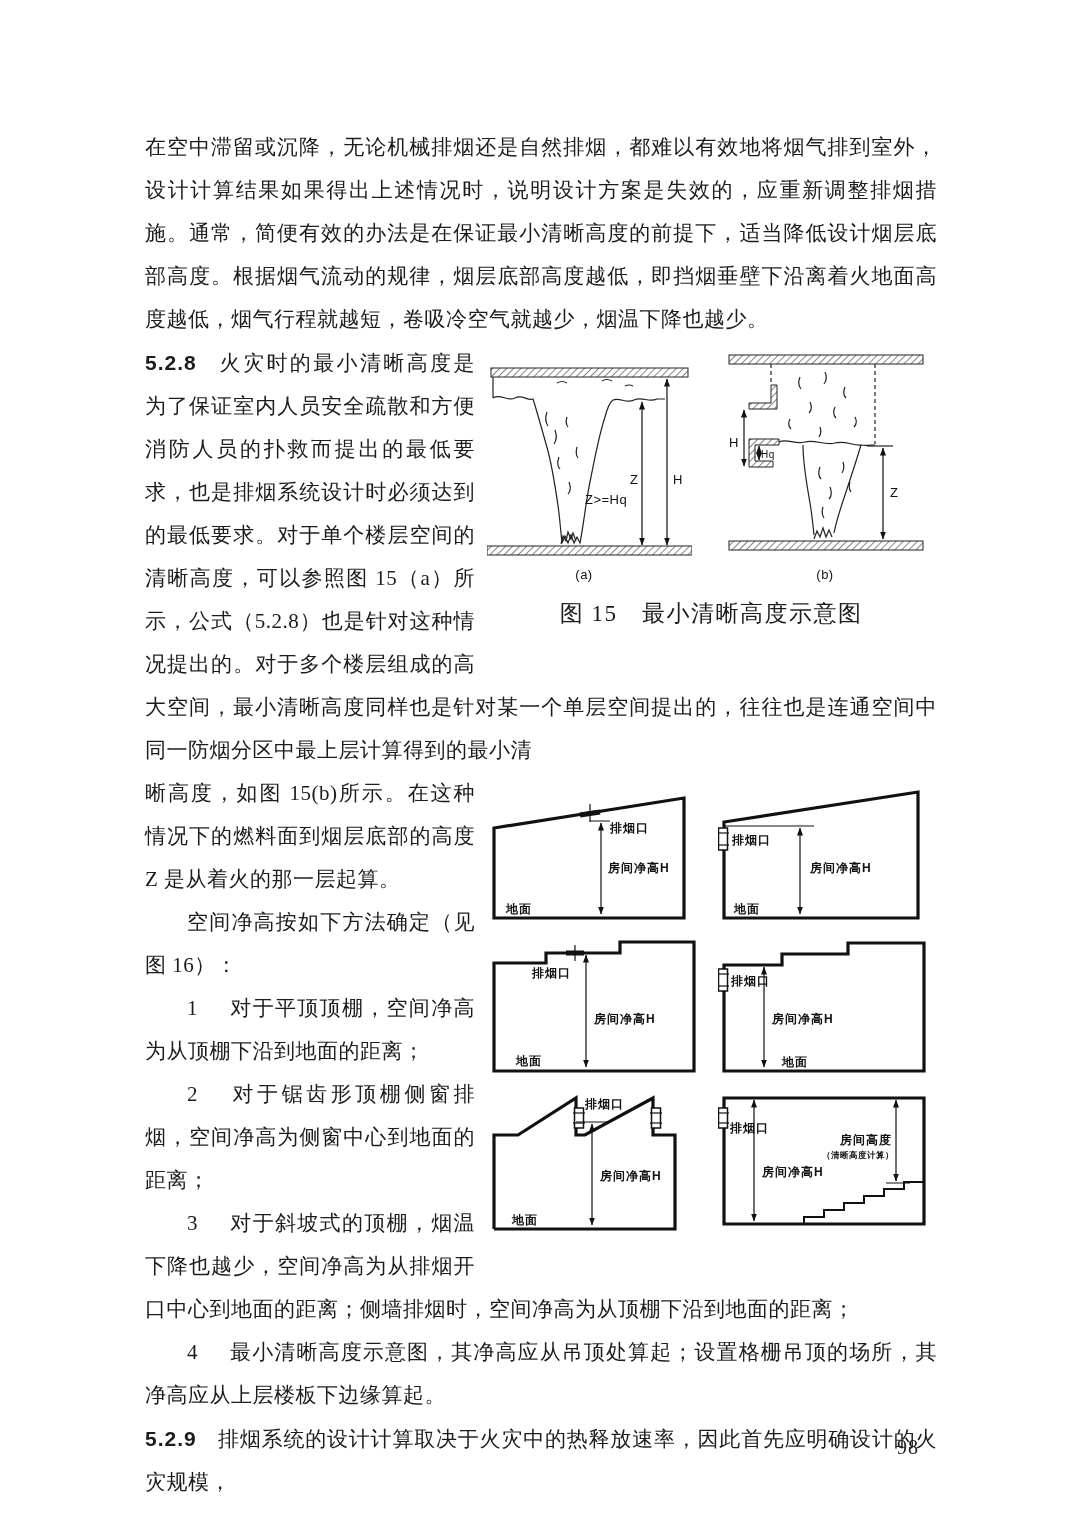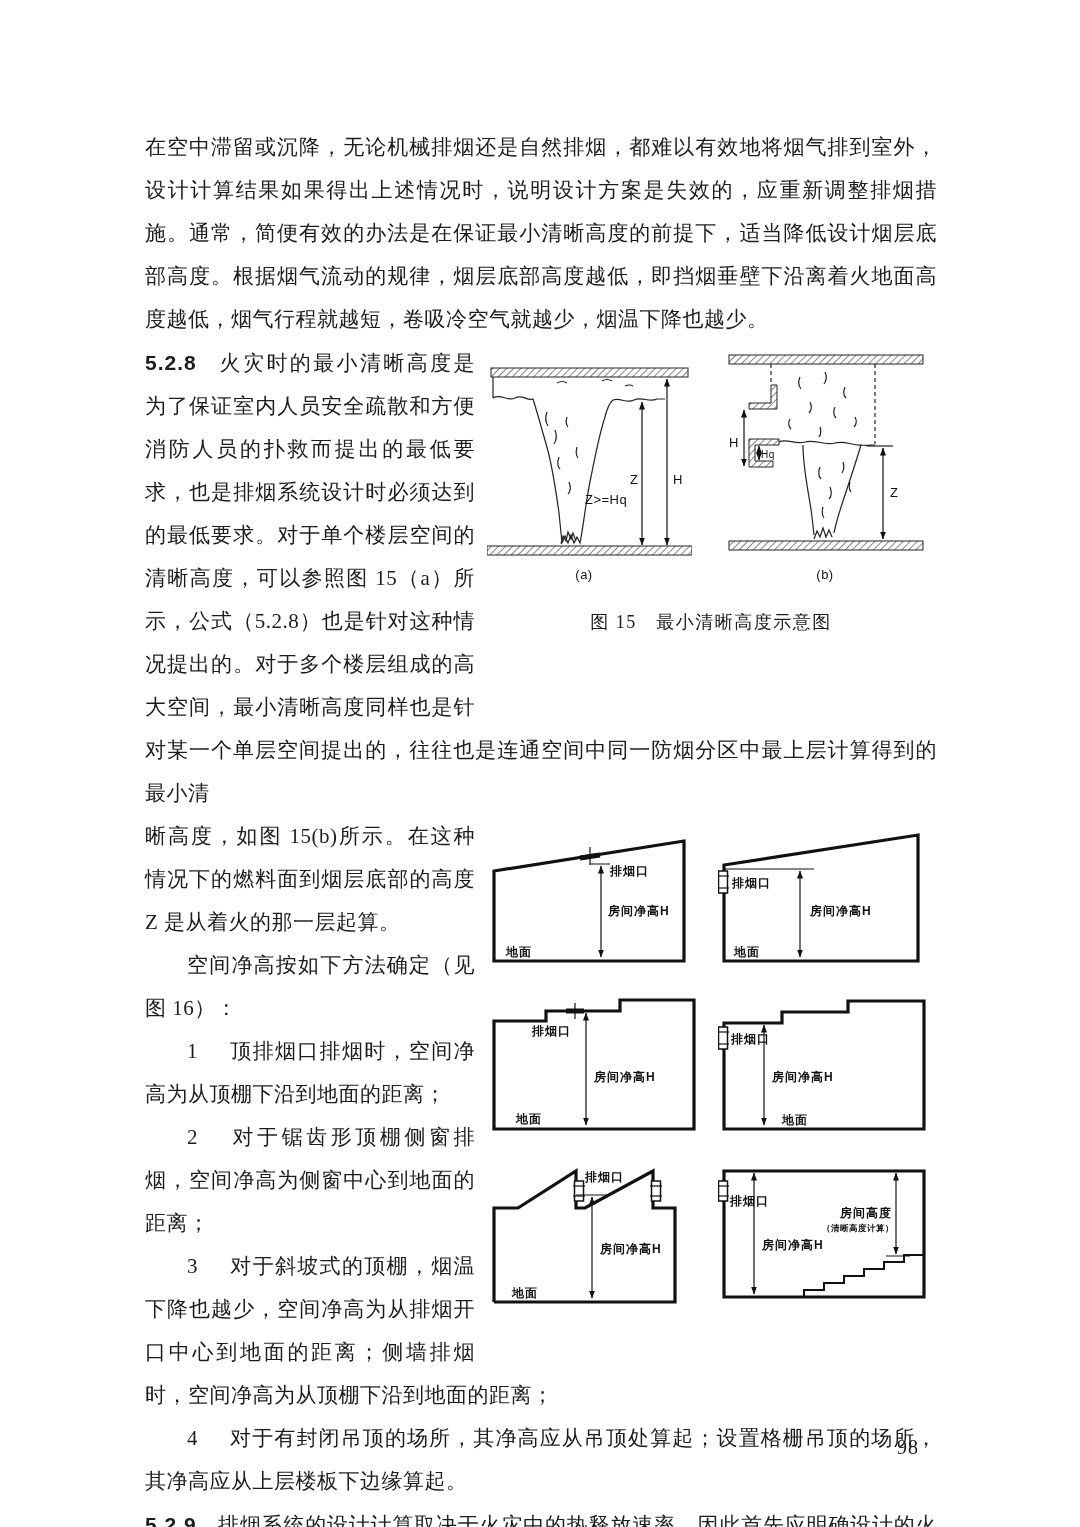--- a/index.html
+++ b/index.html
@@ -19,25 +19,25 @@
     font-family:"Liberation Sans","DejaVu Sans",sans-serif;
     font-weight:bold; margin-right:1.0em; letter-spacing:1px;
   }
   .item-num { margin-right:1.5em; }
   .clear { clear:both; }
 
   .figblock { float:right; background:#fff; }
   .fig15 { width:452px; margin:6px 0 52px 10px; }
   .fig15-row { display:flex; justify-content:space-between; align-items:flex-end; padding:0 2px; }
   .figcap {
-    text-align:center; font-size:18px; letter-spacing:1.5px;
-    line-height:30px; margin-top:20px; text-indent:0;
+    text-align:center; font-size:23px; letter-spacing:1.5px;
+    line-height:30px; margin-top:12px; text-indent:0;
   }
   .fig16 { width:452px; margin:4px 0 34px 10px; }
-  .fig16-grid { display:grid; grid-template-columns:216px 216px; gap:20px 14px; justify-content:center; }
+  .fig16-grid { display:grid; grid-template-columns:216px 216px; gap:5px 14px; justify-content:center; }
 
   svg { display:block; }
   svg text { font-family:"Liberation Sans","DejaVu Sans",sans-serif; fill:#111; }
   .outline { fill:none; stroke:#111; stroke-width:3.2; stroke-linejoin:miter; }
   .thin  { fill:none; stroke:#222; stroke-width:1.2; }
   .arrow { fill:none; stroke:#111; stroke-width:1.2; }
   .hatchshape { fill:url(#hatch); stroke:#222; stroke-width:1; }
   .cnlabel { font-size:12px; font-weight:bold; letter-spacing:1px; }
   .ltr { font-size:13px; }
 
@@ -200,26 +200,26 @@
           <text class="cnlabel" x="174" y="62" text-anchor="end">房间高度</text>
           <text x="176" y="76" font-size="8.5" font-weight="bold" text-anchor="end">（清晰高度计算）</text>
         </svg>
       </div>
     </div>
 
     <p>晰高度，如图 15(b)所示。在这种情况下的燃料面到烟层底部的高度 Z 是从着火的那一层起算。</p>
 
     <p class="indent">空间净高按如下方法确定（见图 16）：</p>
 
-    <p class="indent"><span class="item-num">1</span><span>顶排烟口排烟时，空间净高为从顶棚下沿到地面的距离；</span></p>
+    <p class="indent"><span class="item-num">1</span><span>对于平顶顶棚，空间净高为从顶棚下沿到地面的距离；</span></p>
 
     <p class="indent"><span class="item-num">2</span><span>对于锯齿形顶棚侧窗排烟，空间净高为侧窗中心到地面的距离；</span></p>
 
     <p class="indent"><span class="item-num">3</span><span>对于斜坡式的顶棚，烟温下降也越少，空间净高为从排烟开口中心到地面的距离；侧墙排烟时，空间净高为从顶棚下沿到地面的距离；</span></p>
 
-    <p class="indent clear"><span class="item-num">4</span><span>对于有封闭吊顶的场所，其净高应从吊顶处算起；设置格栅吊顶的场所，其净高应从上层楼板下边缘算起。</span></p>
+    <p class="indent clear"><span class="item-num">4</span><span>最小清晰高度示意图，其净高应从吊顶处算起；设置格栅吊顶的场所，其净高应从上层楼板下边缘算起。</span></p>
 
     <p><span class="sec-num">5.2.9</span><span>排烟系统的设计计算取决于火灾中的热释放速率，因此首先应明确设计的火灾规模，</span></p>
 
   </div>
 
   <div class="pagenum">98</div>
 </div>
 
 </body></html>

